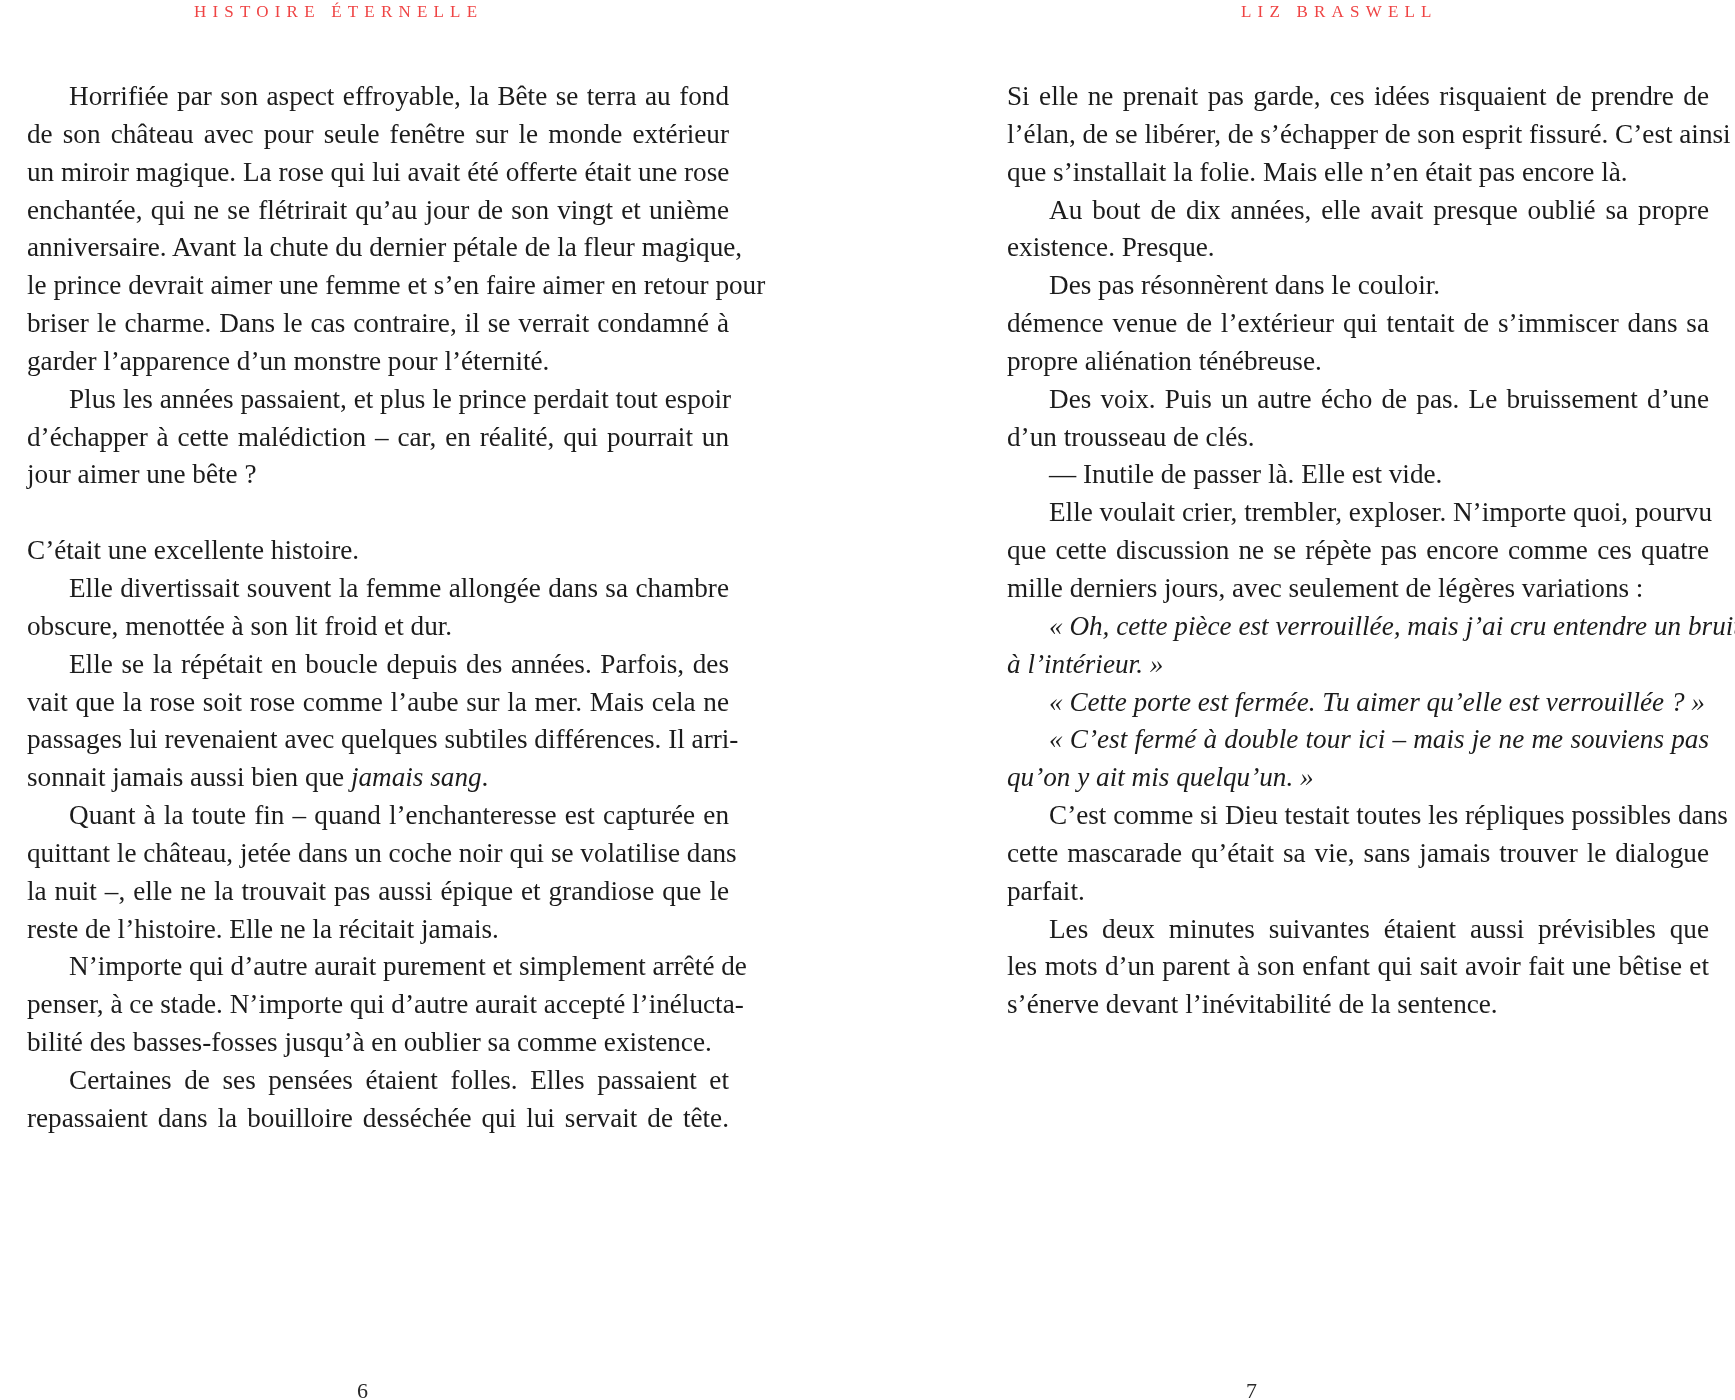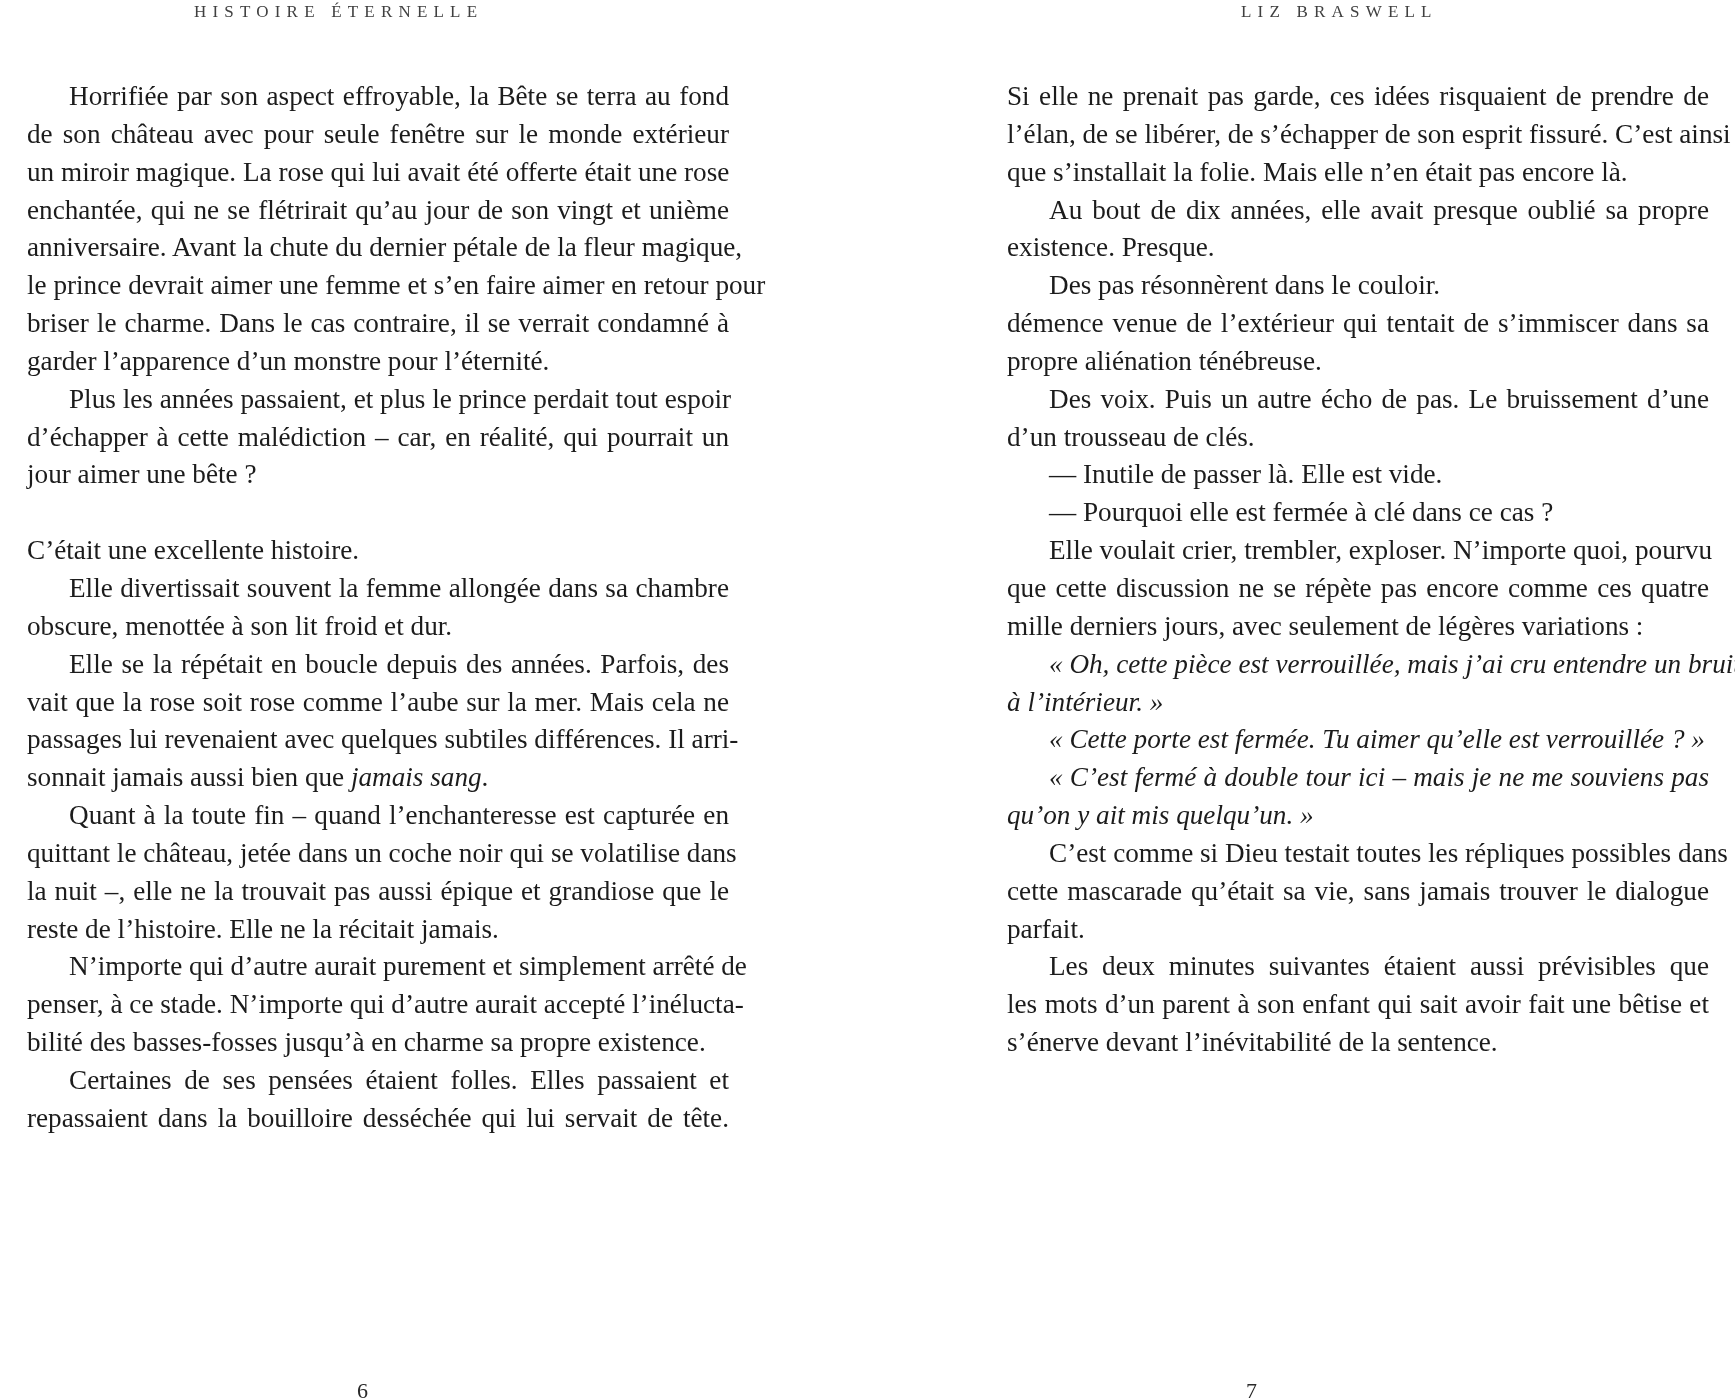--- a/index.html
+++ b/index.html
@@ -5,21 +5,21 @@
   html, body { margin: 0; padding: 0; }
   body {
     width: 1735px; height: 1400px; background: #ffffff; position: relative; overflow: hidden;
     font-family: "Liberation Serif", "DejaVu Serif", serif; color: #1c1c1c;
   }
   .page { position: absolute; top: 0; height: 1400px; }
   .page-left { left: 0; width: 868px; }
   .page-right { left: 868px; width: 867px; }
   .running-head {
     position: absolute; top: 2px; font-size: 17px; letter-spacing: 6.2px;
-    text-transform: uppercase; color: #404040; white-space: nowrap;
+    text-transform: uppercase; color: #ef4444; white-space: nowrap;
   }
   .page-left .running-head { left: 194px; }
   .page-right .running-head { left: 373px; }
   .text-block { position: absolute; top: 78px; }
   .page-left .text-block { left: 11px; width: 702px; margin-left: 16px; }
   .page-right .text-block { left: 139px; width: 702px; }
   .line {
     height: 37.85px; line-height: 37.85px; font-size: 27.2px; white-space: nowrap;
     text-align: justify; text-align-last: justify; overflow: visible;
   }
@@ -57,42 +57,41 @@
       <div class="line indent"><span>Elle se la répétait en boucle depuis des années. Parfois, des</span></div>
       <div class="line"><span>vait que la rose soit rose comme l’aube sur la mer. Mais cela ne</span></div>
       <div class="line"><span>passages lui revenaient avec quelques subtiles différences. Il arri-</span></div>
       <div class="line last"><span>sonnait jamais aussi bien que </span><span class="it">jamais sang</span><span>.</span></div>
       <div class="line indent"><span>Quant à la toute fin – quand l’enchanteresse est capturée en</span></div>
       <div class="line"><span>quittant le château, jetée dans un coche noir qui se volatilise dans</span></div>
       <div class="line"><span>la nuit –, elle ne la trouvait pas aussi épique et grandiose que le</span></div>
       <div class="line last"><span>reste de l’histoire. Elle ne la récitait jamais.</span></div>
       <div class="line indent"><span>N’importe qui d’autre aurait purement et simplement arrêté de</span></div>
       <div class="line"><span>penser, à ce stade. N’importe qui d’autre aurait accepté l’inéluctа-</span></div>
-      <div class="line last"><span>bilité des basses-fosses jusqu’à en charme sa propre existence.</span></div>
+      <div class="line last"><span>bilité des basses-fosses jusqu’à en oublier sa comme existence.</span></div>
       <div class="line indent"><span>Certaines de ses pensées étaient folles. Elles passaient et</span></div>
       <div class="line"><span>repassaient dans la bouilloire desséchée qui lui servait de tête.</span></div>
     </div>
   <div class="folio">6</div>
 </div>
 
 <div class="page page-right">
   <div class="running-head">LIZ BRASWELL</div>
   <div class="text-block" id="right-text">
       <div class="line"><span>Si elle ne prenait pas garde, ces idées risquaient de prendre de</span></div>
       <div class="line"><span>l’élan, de se libérer, de s’échapper de son esprit fissuré. C’est ainsi</span></div>
       <div class="line last"><span>que s’installait la folie. Mais elle n’en était pas encore là.</span></div>
       <div class="line indent"><span>Au bout de dix années, elle avait presque oublié sa propre</span></div>
       <div class="line last"><span>existence. Presque.</span></div>
       <div class="line indent last"><span>Des pas résonnèrent dans le couloir.</span></div>
       <div class="line"><span>démence venue de l’extérieur qui tentait de s’immiscer dans sa</span></div>
       <div class="line last"><span>propre aliénation ténébreuse.</span></div>
       <div class="line indent"><span>Des voix. Puis un autre écho de pas. Le bruissement d’une</span></div>
       <div class="line last"><span>d’un trousseau de clés.</span></div>
       <div class="line indent last"><span>—  Inutile de passer là. Elle est vide.</span></div>
-      <div class="line indent last"><span>—  Pourquoi elle est fermée à clé dans ce cas ?</span></div>
       <div class="line indent"><span>Elle voulait crier, trembler, exploser. N’importe quoi, pourvu</span></div>
       <div class="line"><span>que cette discussion ne se répète pas encore comme ces quatre</span></div>
       <div class="line last"><span>mille derniers jours, avec seulement de légères variations :</span></div>
       <div class="line indent"><span class="it">« Oh, cette pièce est verrouillée, mais j’ai cru entendre un bruit</span></div>
       <div class="line last"><span class="it">à l’intérieur. »</span></div>
       <div class="line indent last"><span class="it">« Cette porte est fermée. Tu aimer qu’elle est verrouillée ? »</span></div>
       <div class="line indent"><span class="it">« C’est fermé à double tour ici – mais je ne me souviens pas</span></div>
       <div class="line last"><span class="it">qu’on y ait mis quelqu’un. »</span></div>
       <div class="line indent"><span>C’est comme si Dieu testait toutes les répliques possibles dans</span></div>
       <div class="line"><span>cette mascarade qu’était sa vie, sans jamais trouver le dialogue</span></div>

